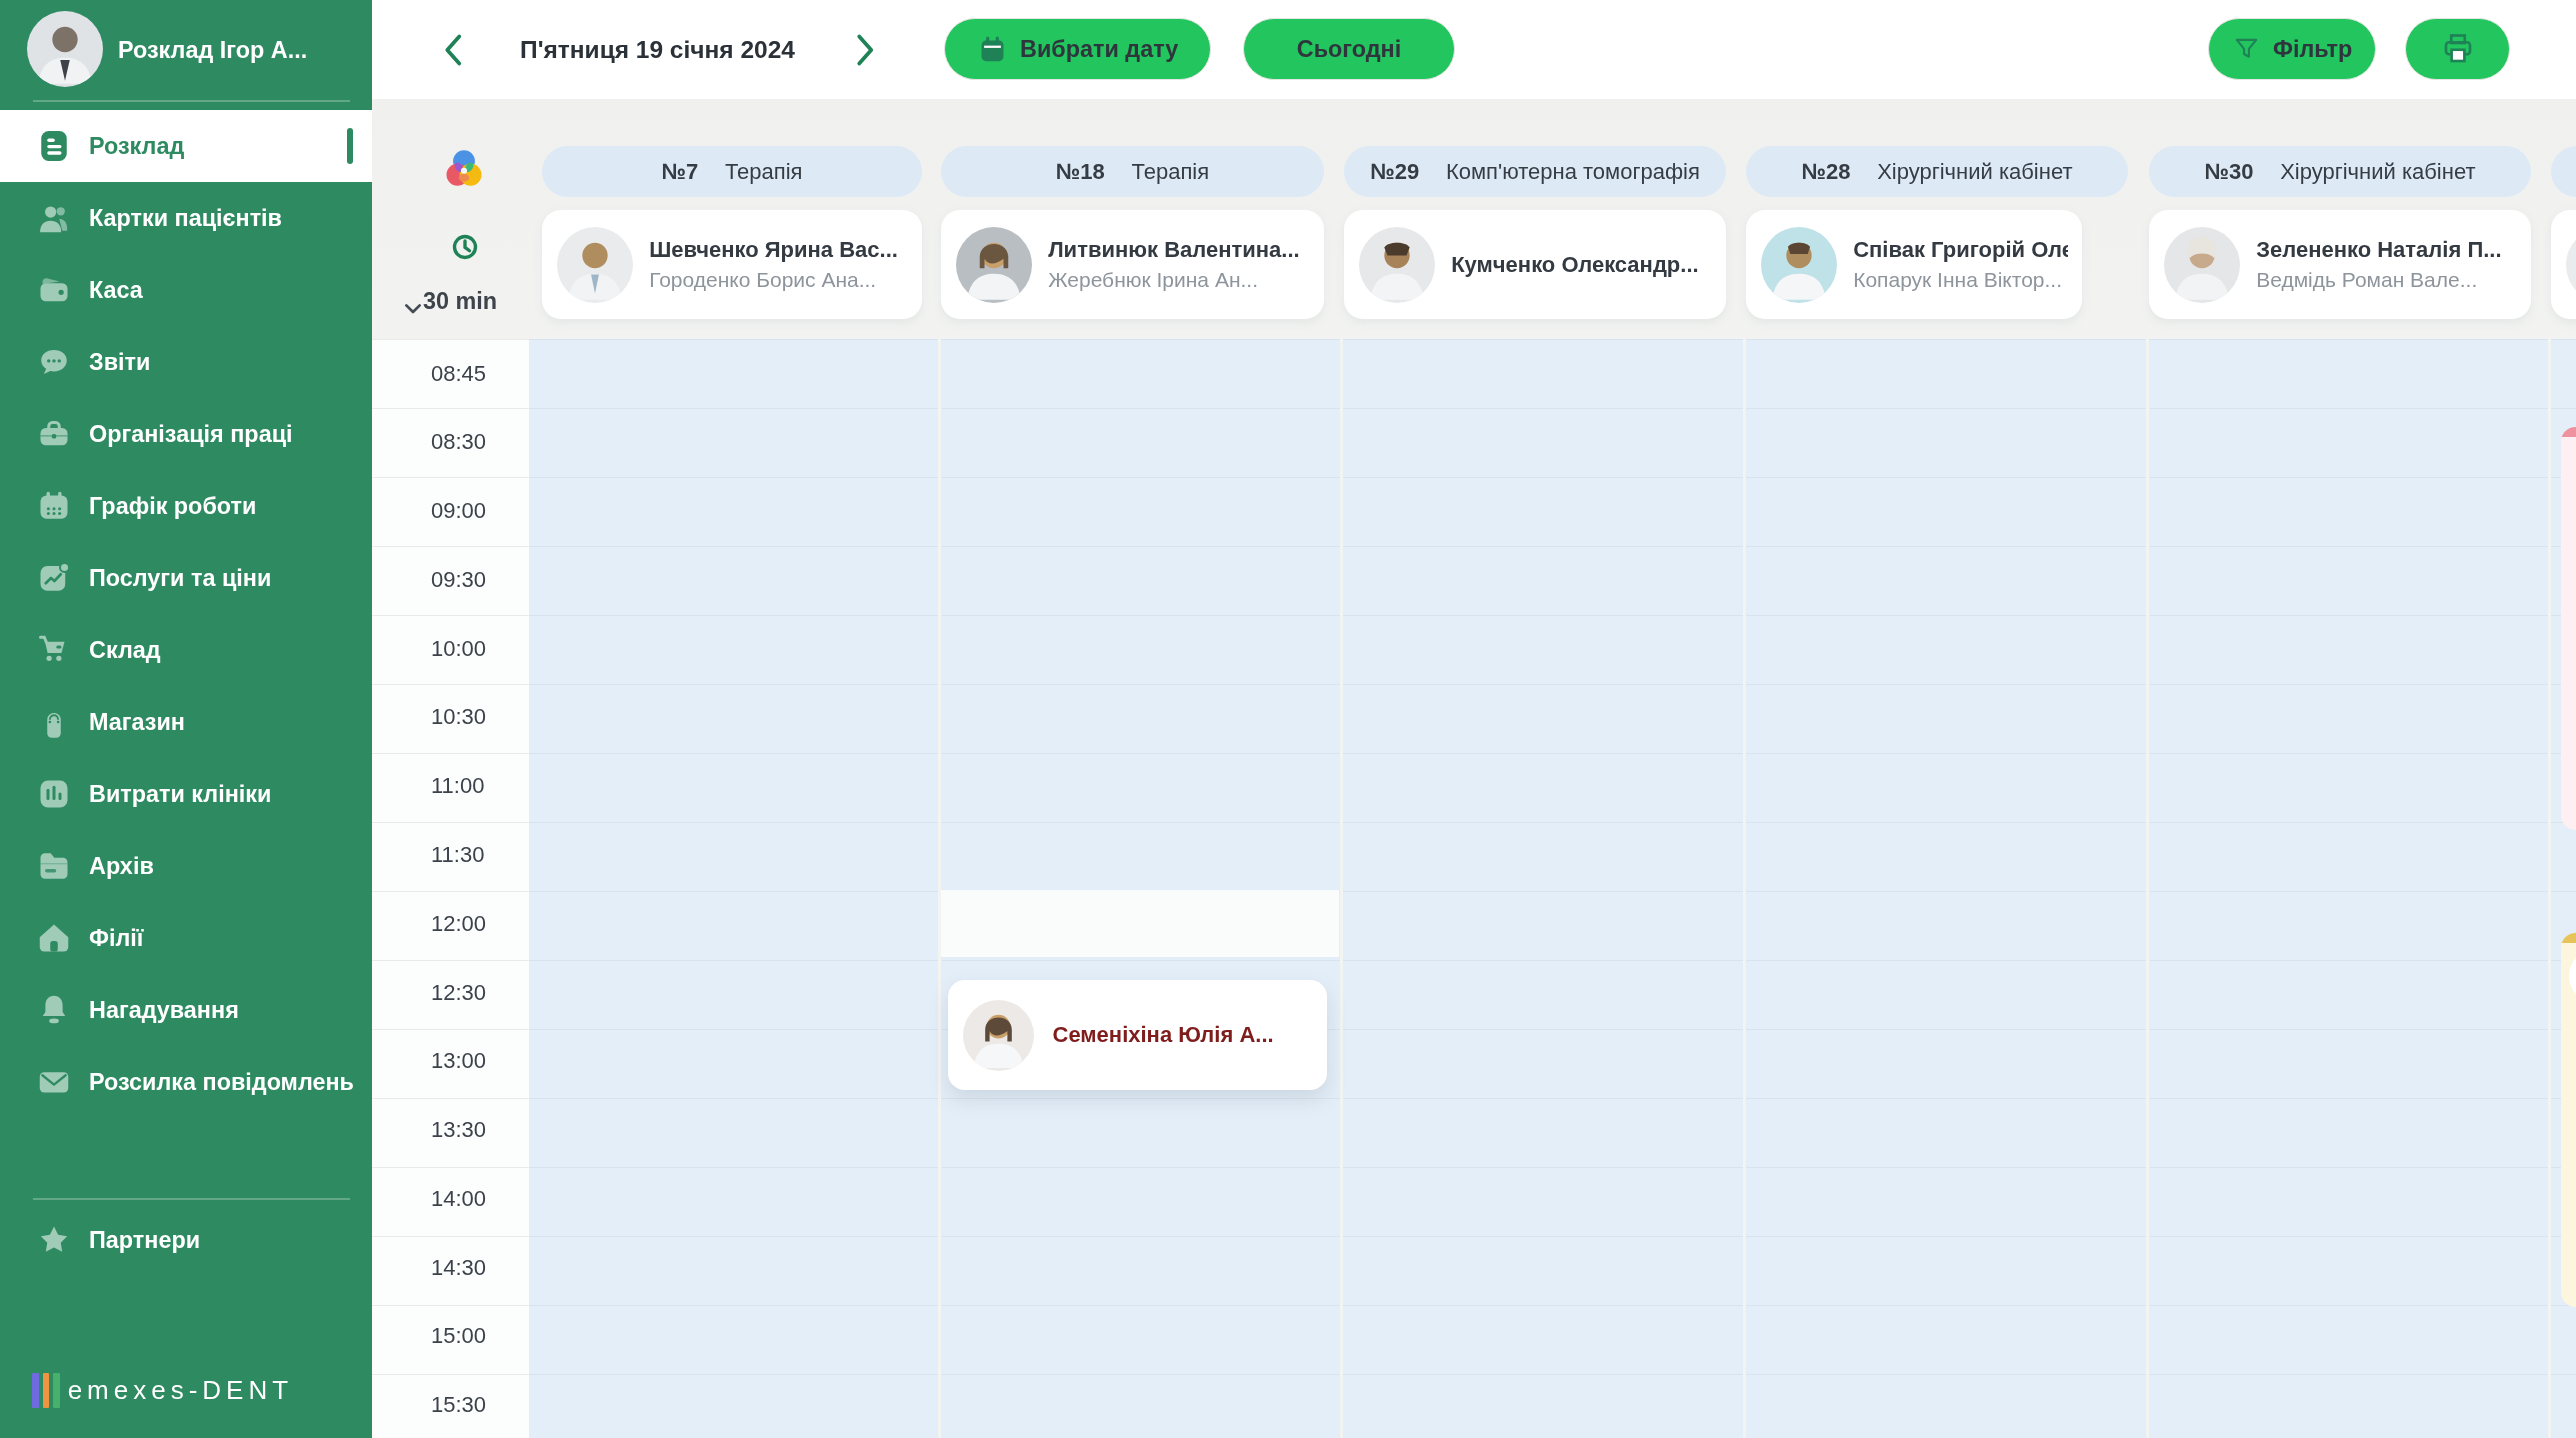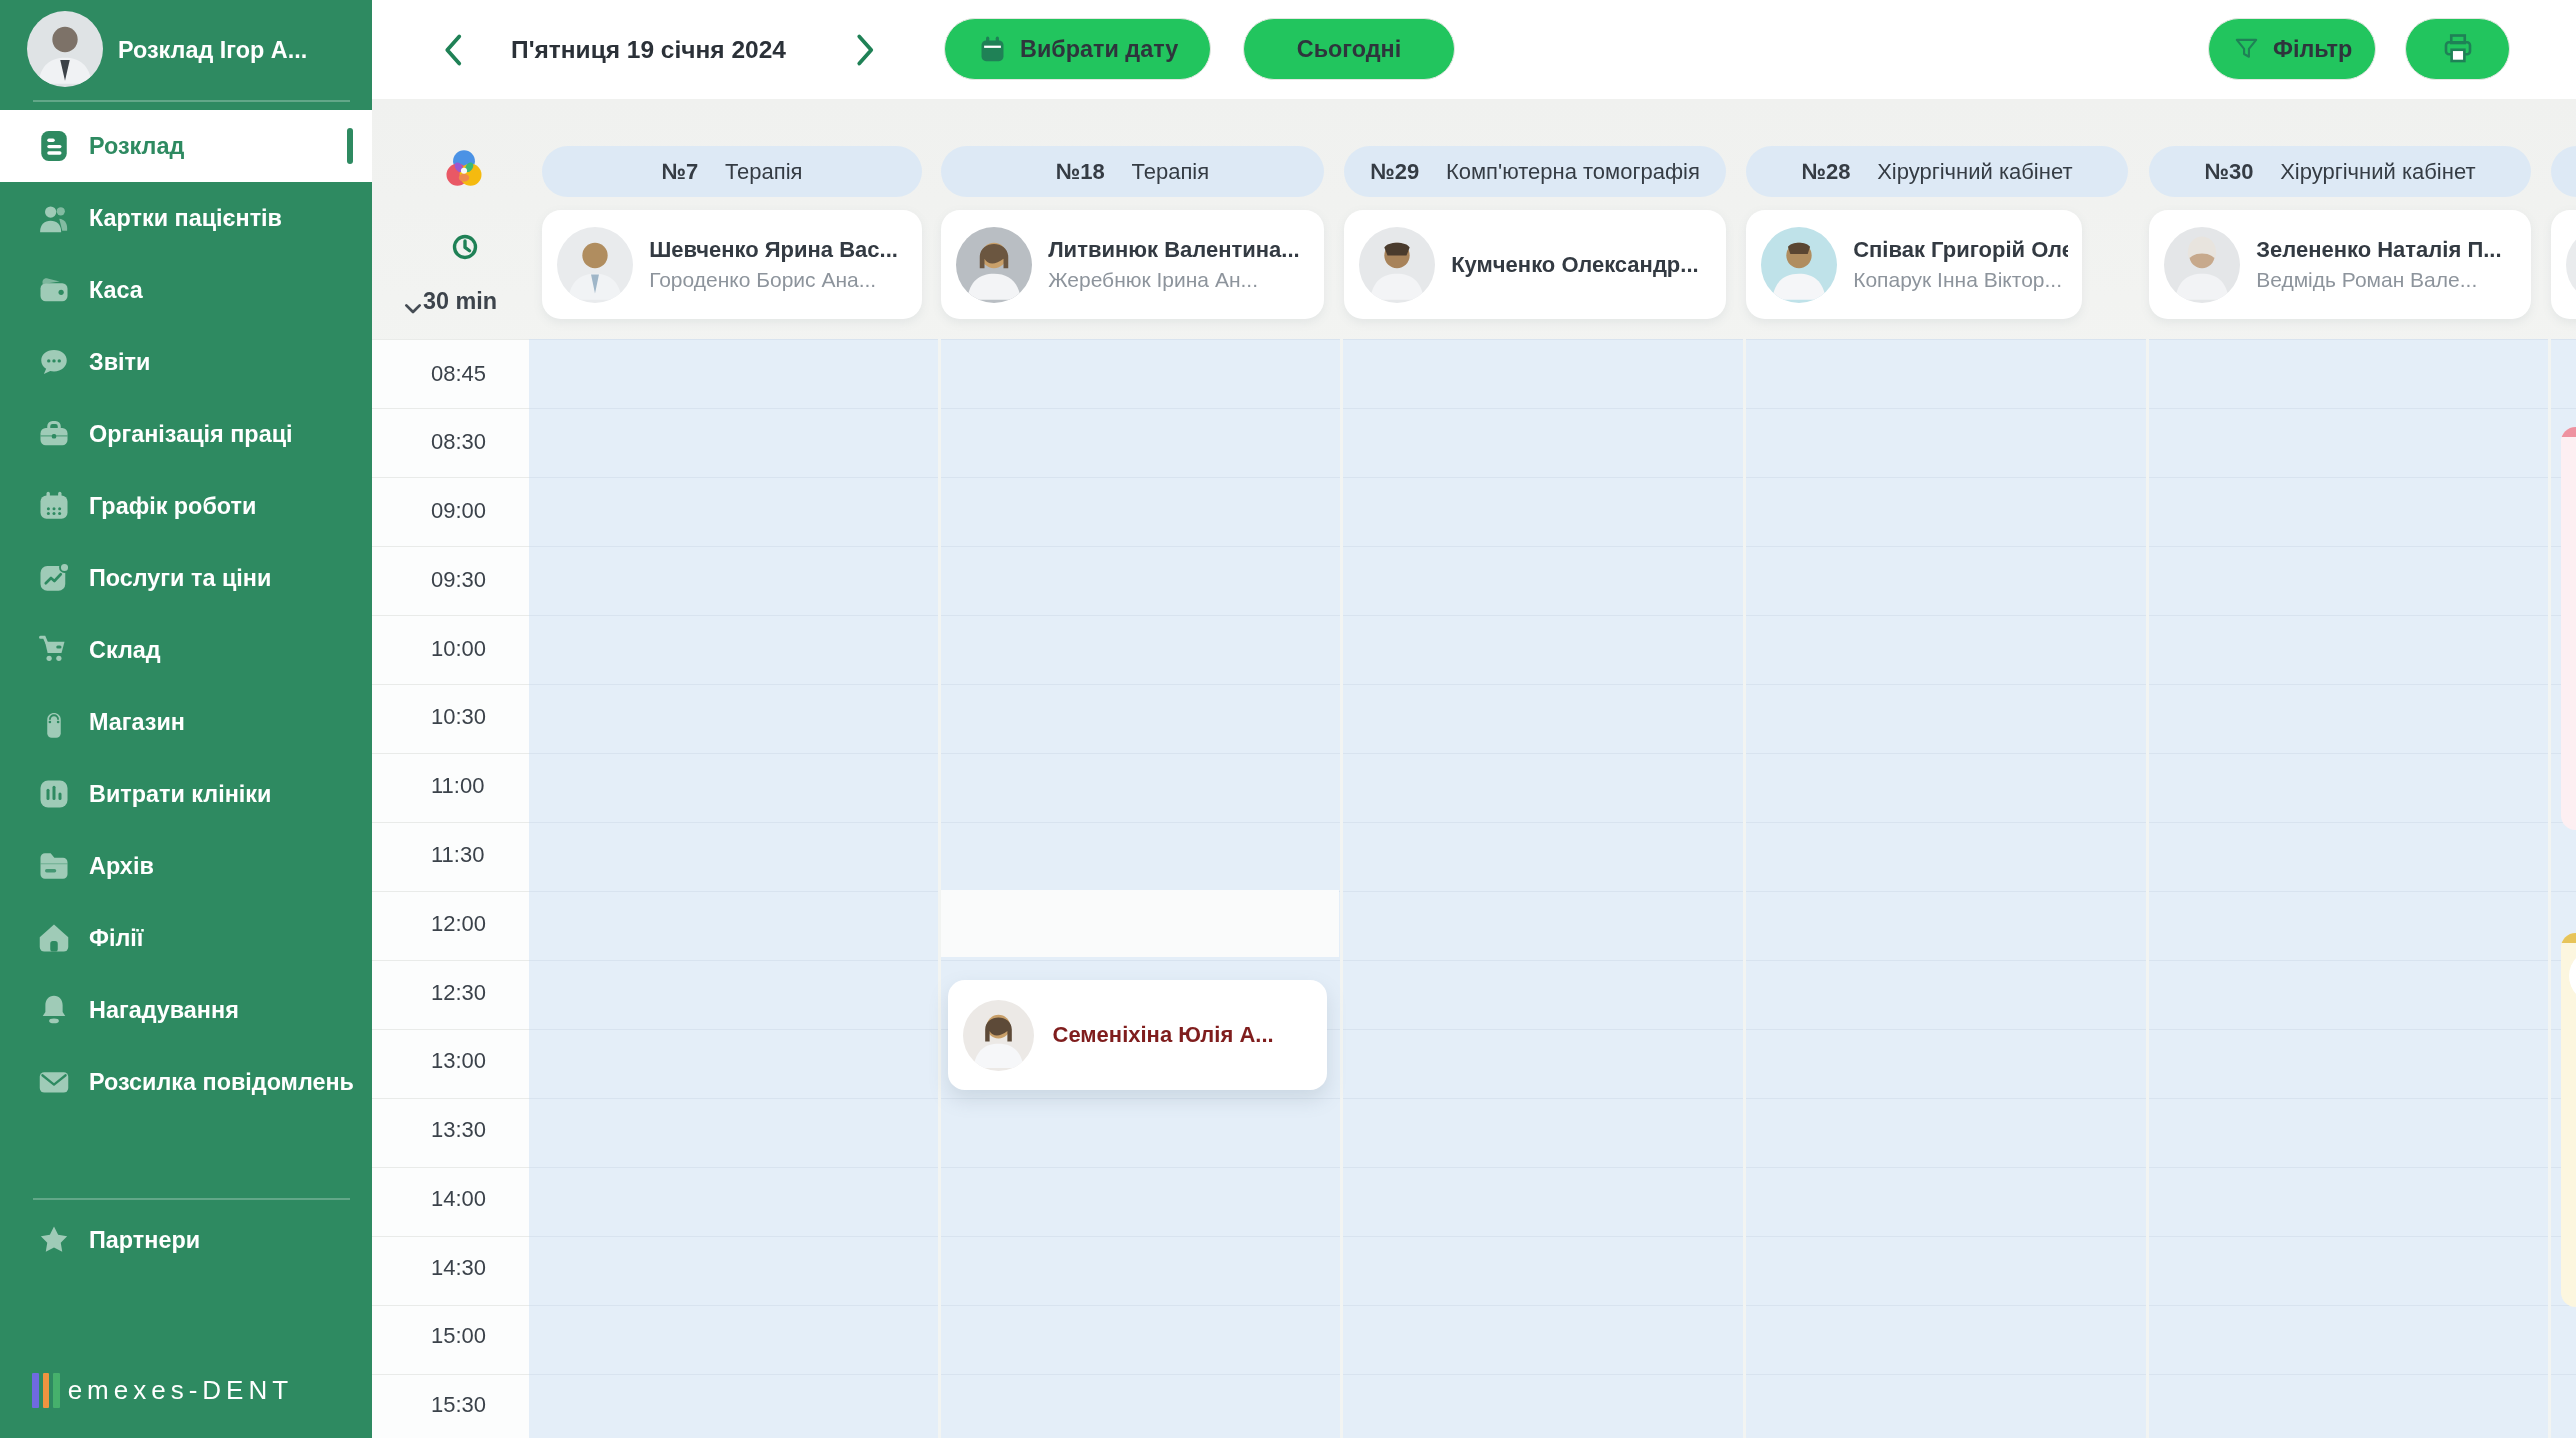--- a/index.html
+++ b/index.html
@@ -21,21 +21,21 @@
     width:6.1px;height:36px;border-radius:3.3px;background:#2e8a61;}
   #partners-item{position:absolute;top:1204px;left:0;width:372px;}
   #logo{position:absolute;left:32px;bottom:31px;display:flex;align-items:center;gap:7.8px;}
   #logo .bars{display:flex;gap:3.9px;}
   #logo .bar{width:6.7px;height:35px;border-radius:1.1px;}
   #logo-text{color:#fff;font-size:26px;font-weight:500;letter-spacing:5px;white-space:nowrap;}
   
   #topbar{position:absolute;left:372px;top:0;width:2204px;height:99px;background:#fff;border-bottom:1.1px solid #efefec;}
   .icon-btn{position:absolute;top:22px;width:45px;height:56px;display:flex;align-items:center;justify-content:center;
     background:none;border:none;cursor:pointer;padding:0;}
-  #date-label{position:absolute;left:137px;top:0;width:279px;height:99px;display:flex;align-items:center;justify-content:center;
+  #date-label{position:absolute;left:146px;top:0;width:279px;height:99px;display:flex;align-items:center;justify-content:center;
     font-size:24.5px;font-weight:600;color:#2b3138;white-space:nowrap;}
   .btn{position:absolute;top:18.4px;height:62px;box-sizing:border-box;display:flex;align-items:center;justify-content:center;
     gap:12.3px;background:#22c55e;border:1.7px solid #e5e6e2;border-radius:33px;color:#2e353c;font-size:23.4px;font-weight:600;
     cursor:pointer;font-family:inherit;white-space:nowrap;}
   
   #content-bg{position:absolute;left:372px;top:99px;width:2204px;height:1339px;
     background:linear-gradient(180deg,#f0f1ef 0%,#f6f7f5 45%,#fafbfa 100%);}
   #legend-circles{position:absolute;left:443px;top:148px;width:42px;height:45px;cursor:pointer;}
   #clock-icon{position:absolute;left:447px;top:229px;width:36px;height:36px;}
   #interval{position:absolute;left:403px;top:288px;display:flex;align-items:flex-end;cursor:pointer;}

